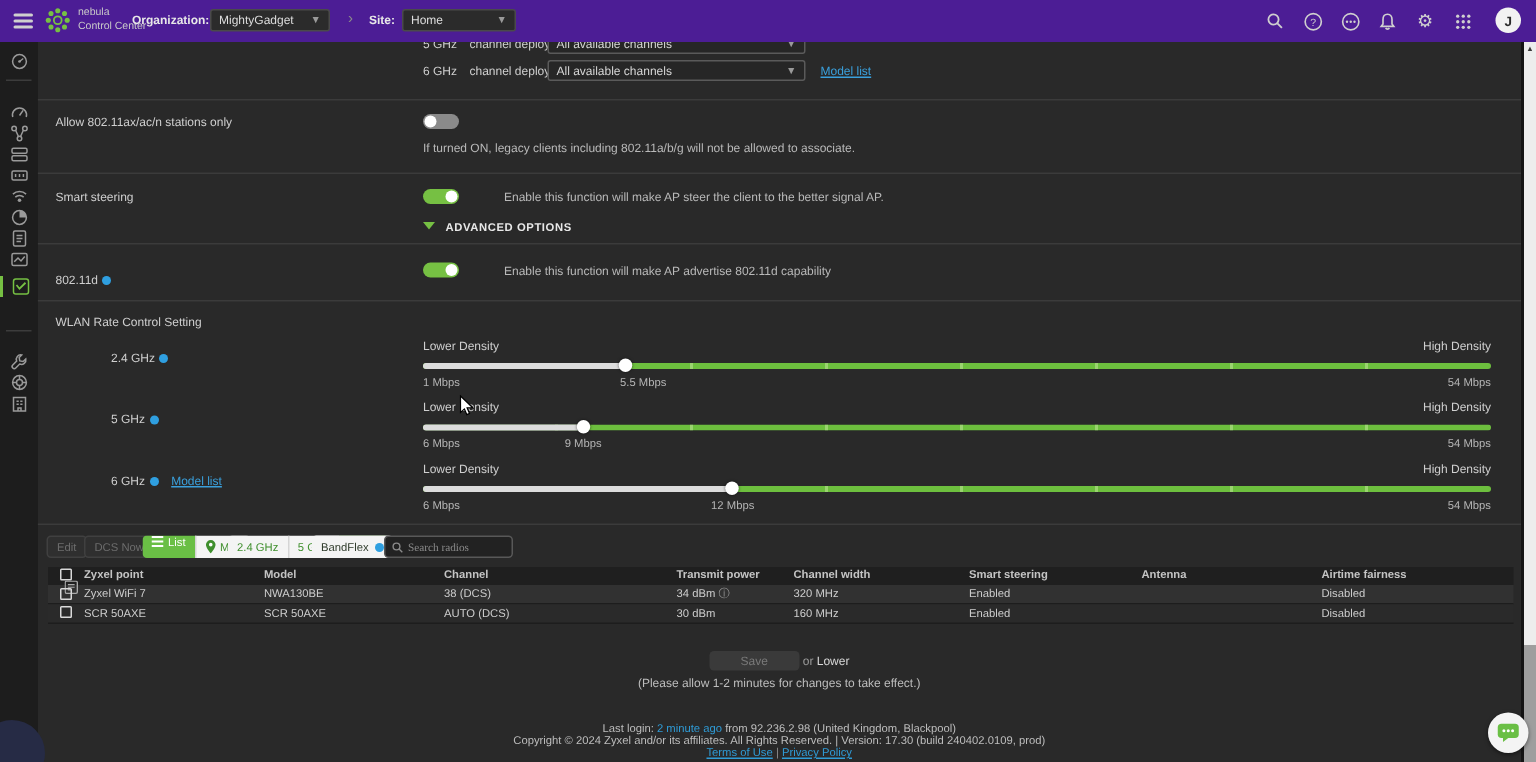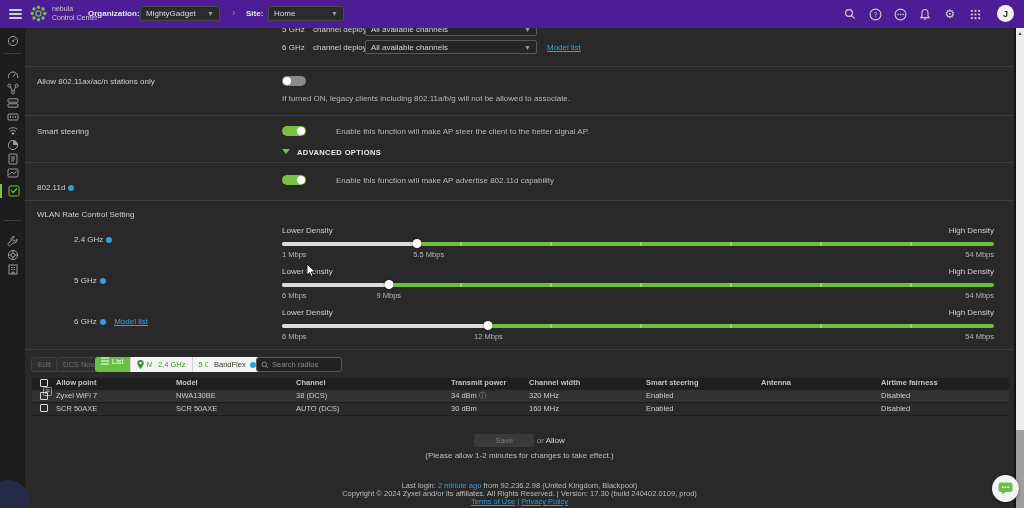--- a/index.html
+++ b/index.html
@@ -77,21 +77,21 @@
   
   .btn-dis{position:absolute;top:329px;height:15px;background:#2f2f2f;border:1px solid #404040;
     border-radius:3px;color:#6d6d6d;font-size:7.5px;display:flex;align-items:center;justify-content:center;padding:4px 6px}
   .seg{position:absolute;top:329px;height:15px;display:flex;border-radius:3px;overflow:hidden;font-size:7.5px;cursor:pointer}
   .seg .on{background:#6abf45;color:#fff;display:flex;align-items:flex-start;padding:0 6px;gap:3px}
   .seg .offw{background:#f4f4f4;color:#3f8f2d;display:flex;align-items:center;padding:0 6px;gap:3px;border-left:1px solid #d5d5d5}
   .bandflex{position:absolute;top:329px;height:15px;background:#f4f4f4;border-radius:3px;color:#2f3b2b;
     font-size:7.5px;display:flex;align-items:center;padding:0 6px;gap:4px;cursor:pointer}
   .search-box{position:absolute;top:329px;left:231px;width:86px;height:15px;background:#222;
     border:1px solid #585858;border-radius:3px;display:flex;align-items:center;padding:0 4px;gap:3px}
-  .search-box input{background:transparent;border:none;outline:none;color:#ccc;font-size:7.5px;width:64px;font-family:Liberation Sans, sans-serif}
+  .search-box input{background:transparent;border:none;outline:none;color:#ccc;font-size:7.5px;width:64px;font-family:Liberation Serif, serif}
   .search-box input::placeholder{color:#8a8a8a}
 
   
   .tbl{position:absolute;left:7px;top:350px;width:977px}
   .trow{display:grid;grid-template-columns:24px 120px 120px 155px 78px 117px 115px 120px 1fr;align-items:center}
   .thead{background:#1f1f1f;height:12px;color:#c4c4c4;font-size:7.5px;font-weight:bold}
   .tr1{background:#313131;height:13px;color:#cdcdcd;font-size:7.5px;border-bottom:1px solid #1d1d1d}
   .tr2{background:#2a2a2a;height:13px;color:#cdcdcd;font-size:7.5px;border-bottom:1px solid #1d1d1d}
   .cb{width:8px;height:8px;border:1px solid #d9d9d9;border-radius:1px;margin-left:8px;cursor:pointer;background:transparent}
   .tbl-ic{justify-self:end;margin-right:4px;color:#aaa;cursor:pointer}
@@ -415,21 +415,21 @@
       <svg width="8" height="8" viewBox="0 0 12 12">
           <circle cx="5" cy="5" r="3.4" fill="none" stroke="#8a8a8a" stroke-width="1.4"></circle>
           <line x1="7.6" y1="7.6" x2="10.8" y2="10.8" stroke="#8a8a8a" stroke-width="1.4"></line>
         </svg>
       <input type="text" placeholder="Search radios" style="">
     </div>
 
     <div class="tbl">
       <div class="trow thead">
         <span class="cb"></span>
-        <span>Allow point</span>
+        <span>Zyxel point</span>
         <span>Model</span>
         <span>Channel</span>
         <span>Transmit power</span>
         <span>Channel width</span>
         <span>Smart steering</span>
         <span>Antenna</span>
         <span>Airtime fairness</span>
         <span class="tbl-ic">
           <svg width="9" height="9" viewBox="0 0 10 10">
               <rect x="0.5" y="0.5" width="9" height="9" rx="1" fill="none" stroke="#aaa"></rect>
@@ -459,21 +459,21 @@
         <span>Enabled</span>
         <span></span>
         <span>Disabled</span>
         <span></span>
       </div>
     </div>
 
     <div class="center-row" style="top:406px">
       <span class="save-btn">Save</span>
       <span style="color:#9a9a9a"> <span>or</span> </span>
-      <span style="color:#d8d8d8;cursor:pointer">Allow</span>
+      <span style="color:#d8d8d8;cursor:pointer">Lower</span>
     </div>
     <div class="center-row" style="top:423px">(Please allow 1-2 minutes for changes to take effect.)</div>
 
     <div class="center-row" style="top:453px;font-size:7.5px">
       <span>Last login:</span>
       <span class="f-link">2 minute ago</span>
       <span>from 92.236.2.98 (United Kingdom, Blackpool)</span>
     </div>
     <div class="center-row" style="top:461px;font-size:7.5px">Copyright © 2024 Zyxel and/or its affiliates. All Rights Reserved. | Version: 17.30 (build 240402.0109, prod)</div>
     <div class="center-row" style="top:469px;font-size:7.5px">

